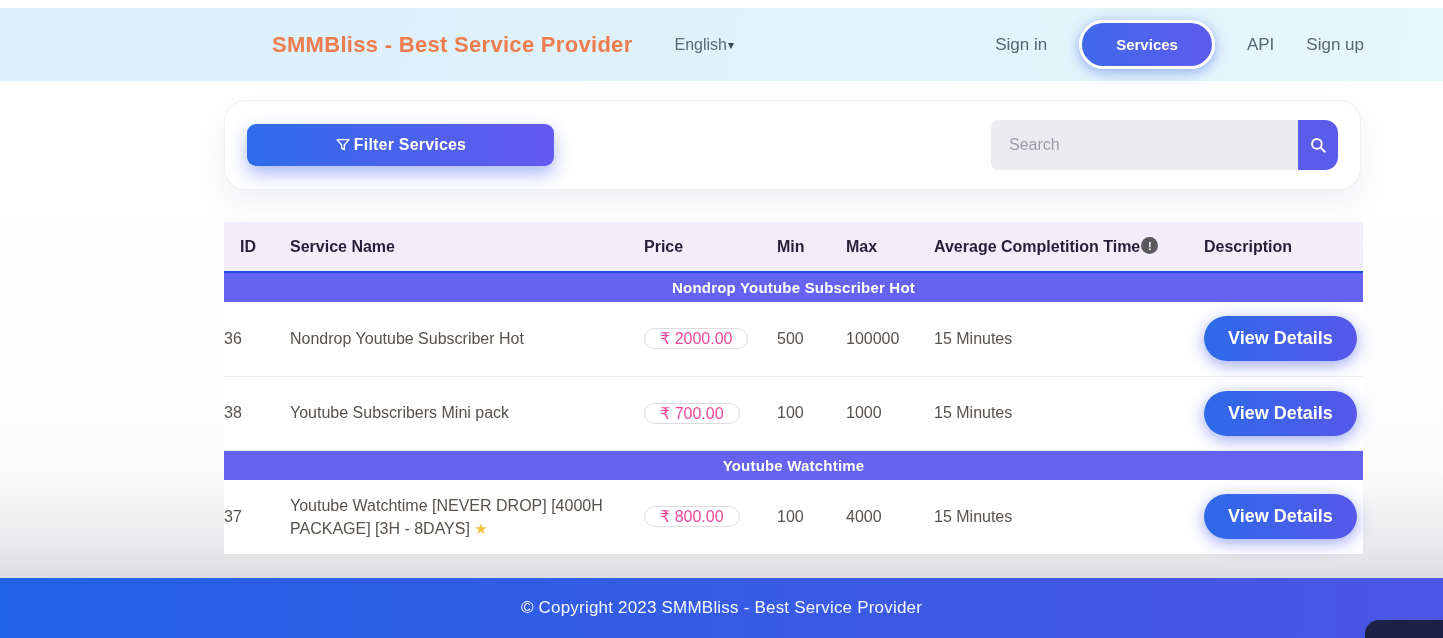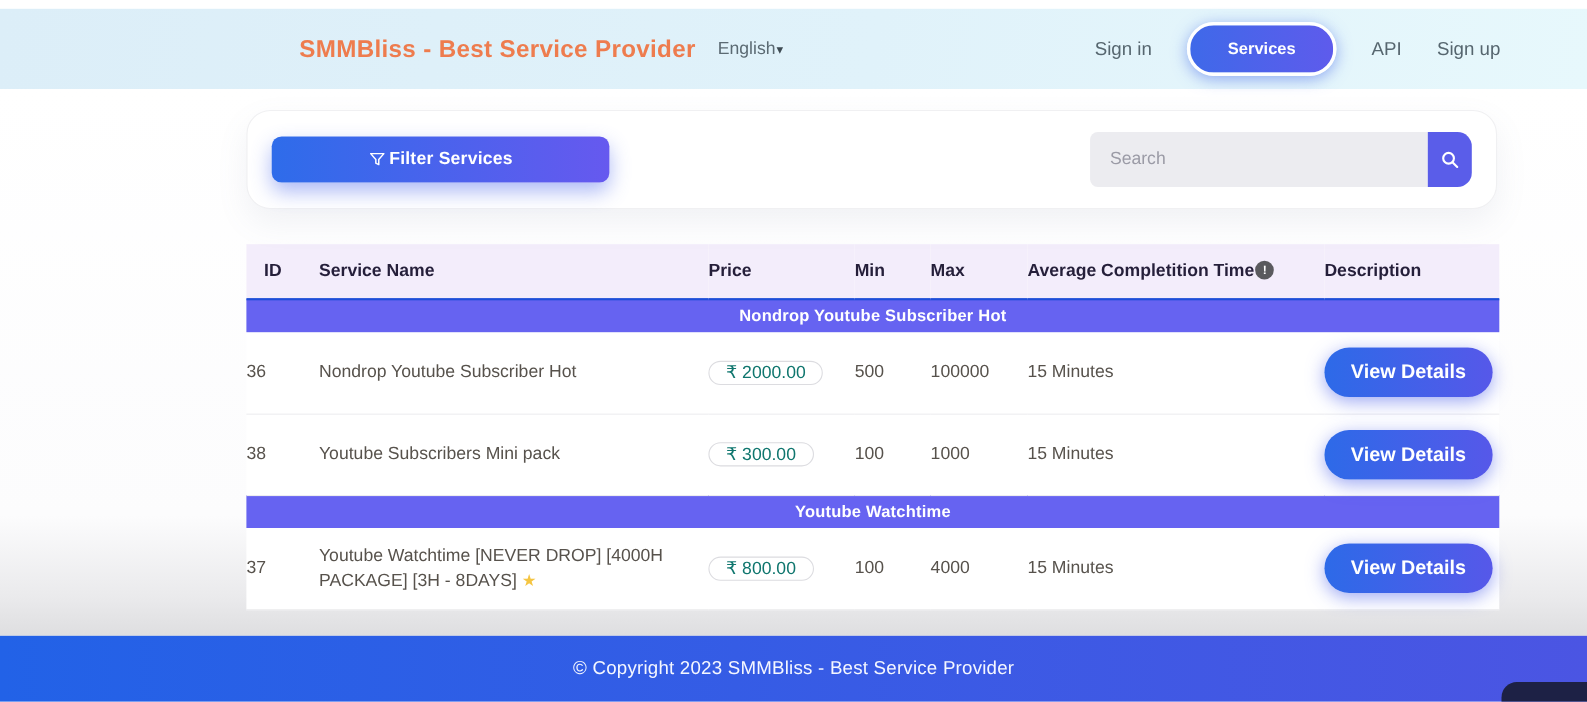--- a/index.html
+++ b/index.html
@@ -25,21 +25,21 @@
   }
   .brand {
     color:#ee7c4e;
     font-size:22px;
     font-weight:700;
     letter-spacing:.3px;
     cursor:pointer;
     margin-left:48px;
   }
   .lang {
-    margin-left:20px;
+    margin-left:42px;
     color:#5b6a73;
     font-size:16px;
     display:flex;
     align-items:center;
     gap:1px;
     cursor:pointer;
   }
   .lang .caret { font-size:12px; color:#3d4a52; }
   .topnav {
     margin-left:auto;
@@ -183,21 +183,21 @@
   tr.service-row:last-child td { border-bottom:1px solid #e4e4e6; }
   td.cell-id { padding-left:16px; }
   td.cell-name { padding-right:24px; line-height:1.45; }
   .star { color:#f5c542; font-size:15px; }
   .price-pill {
     display:inline-block;
     border:1px solid #dcdce0;
     border-radius:999px;
     padding:0 15px;
     font-size:16px;
-    color:#0f766e;
+    color:#ec4899;
     background:#fff;
   }
   .view-details-btn {
     border:none;
     border-radius:999px;
     background:linear-gradient(90deg,#2d6ae8,#5658e9);
     color:#fff;
     font-family:inherit;
     font-size:18px;
     font-weight:700;
@@ -305,21 +305,21 @@
               <td class="cell-name"><span>Nondrop Youtube Subscriber Hot</span></td>
               <td class="cell-price"><span class="price-pill">₹ 2000.00</span></td>
               <td class="cell-min">500</td>
               <td class="cell-max">100000</td>
               <td class="cell-avg">15 Minutes</td>
               <td class="cell-desc"><button class="view-details-btn">View Details</button></td>
             </tr>
             <tr class="service-row">
               <td class="cell-id">38</td>
               <td class="cell-name"><span>Youtube Subscribers Mini pack</span></td>
-              <td class="cell-price"><span class="price-pill">₹ 300.00</span></td>
+              <td class="cell-price"><span class="price-pill">₹ 700.00</span></td>
               <td class="cell-min">100</td>
               <td class="cell-max">1000</td>
               <td class="cell-avg">15 Minutes</td>
               <td class="cell-desc"><button class="view-details-btn">View Details</button></td>
             </tr>
             <tr class="category-row">
               <td colspan="7">Youtube Watchtime</td>
             </tr>
             <tr class="service-row">
               <td class="cell-id">37</td>

